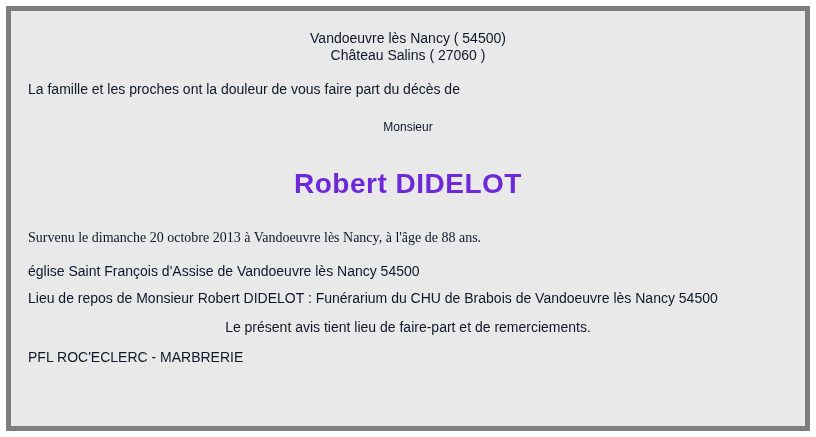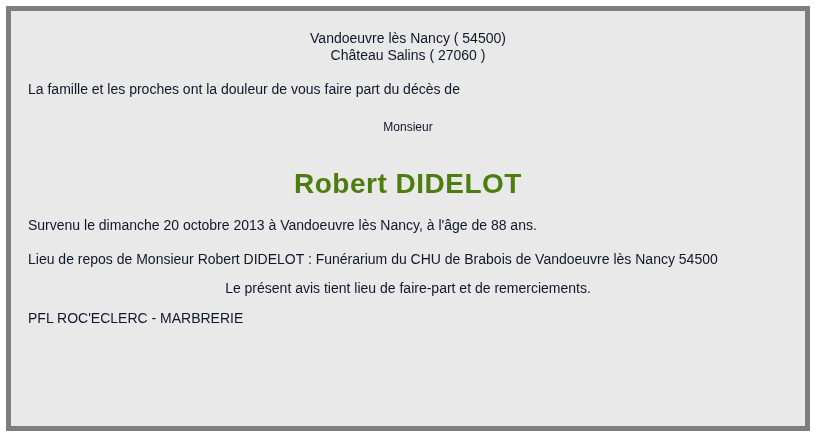--- a/index.html
+++ b/index.html
@@ -38,24 +38,24 @@
   .civility-line {
     margin-top: 19px;
     font-size: 12px;
     line-height: 20px;
   }
   .name-line {
     margin-top: 31px;
     font-size: 28px;
     line-height: 32px;
     font-weight: bold;
-    color: #4d7c0f;
+    color: #6d28d9;
     letter-spacing: 0.5px;
   }
-  .death-line    { margin-top: 17px; }
+  .death-line    { margin-top: 29px; font-family: Liberation Serif, serif; }
   .ceremony-block{ margin-top: 17px; }
   .repose-line   { margin-top: 10px; }
   .closing-line  { margin-top: 12px; }
   .home-line     { margin-top: 13px; }
   .footer-line   { margin-top: 14px; }
 </style>
 </head>
 <body>
 
 <div class="notice">
@@ -68,20 +68,21 @@
 
     <p class="txt left intro-line">La famille et les proches ont la douleur de vous faire part du décès de</p>
 
     <p class="txt center civility-line">Monsieur</p>
 
     <p class="txt center name-line">Robert DIDELOT</p>
 
     <p class="txt left death-line">Survenu le dimanche 20 octobre 2013 à Vandoeuvre lès Nancy, à l'âge de 88 ans.</p>
 
     <div class="ceremony-block left">
+      <p class="txt">église Saint François d'Assise de Vandoeuvre lès Nancy 54500</p>
     </div>
 
     <p class="txt left repose-line">Lieu de repos de Monsieur Robert DIDELOT : Funérarium du CHU de Brabois de Vandoeuvre lès Nancy 54500</p>
 
     <p class="txt center closing-line">Le présent avis tient lieu de faire-part et de remerciements.</p>
 
     <p class="txt left home-line">PFL ROC'ECLERC - MARBRERIE</p>
 
 
   </div>

